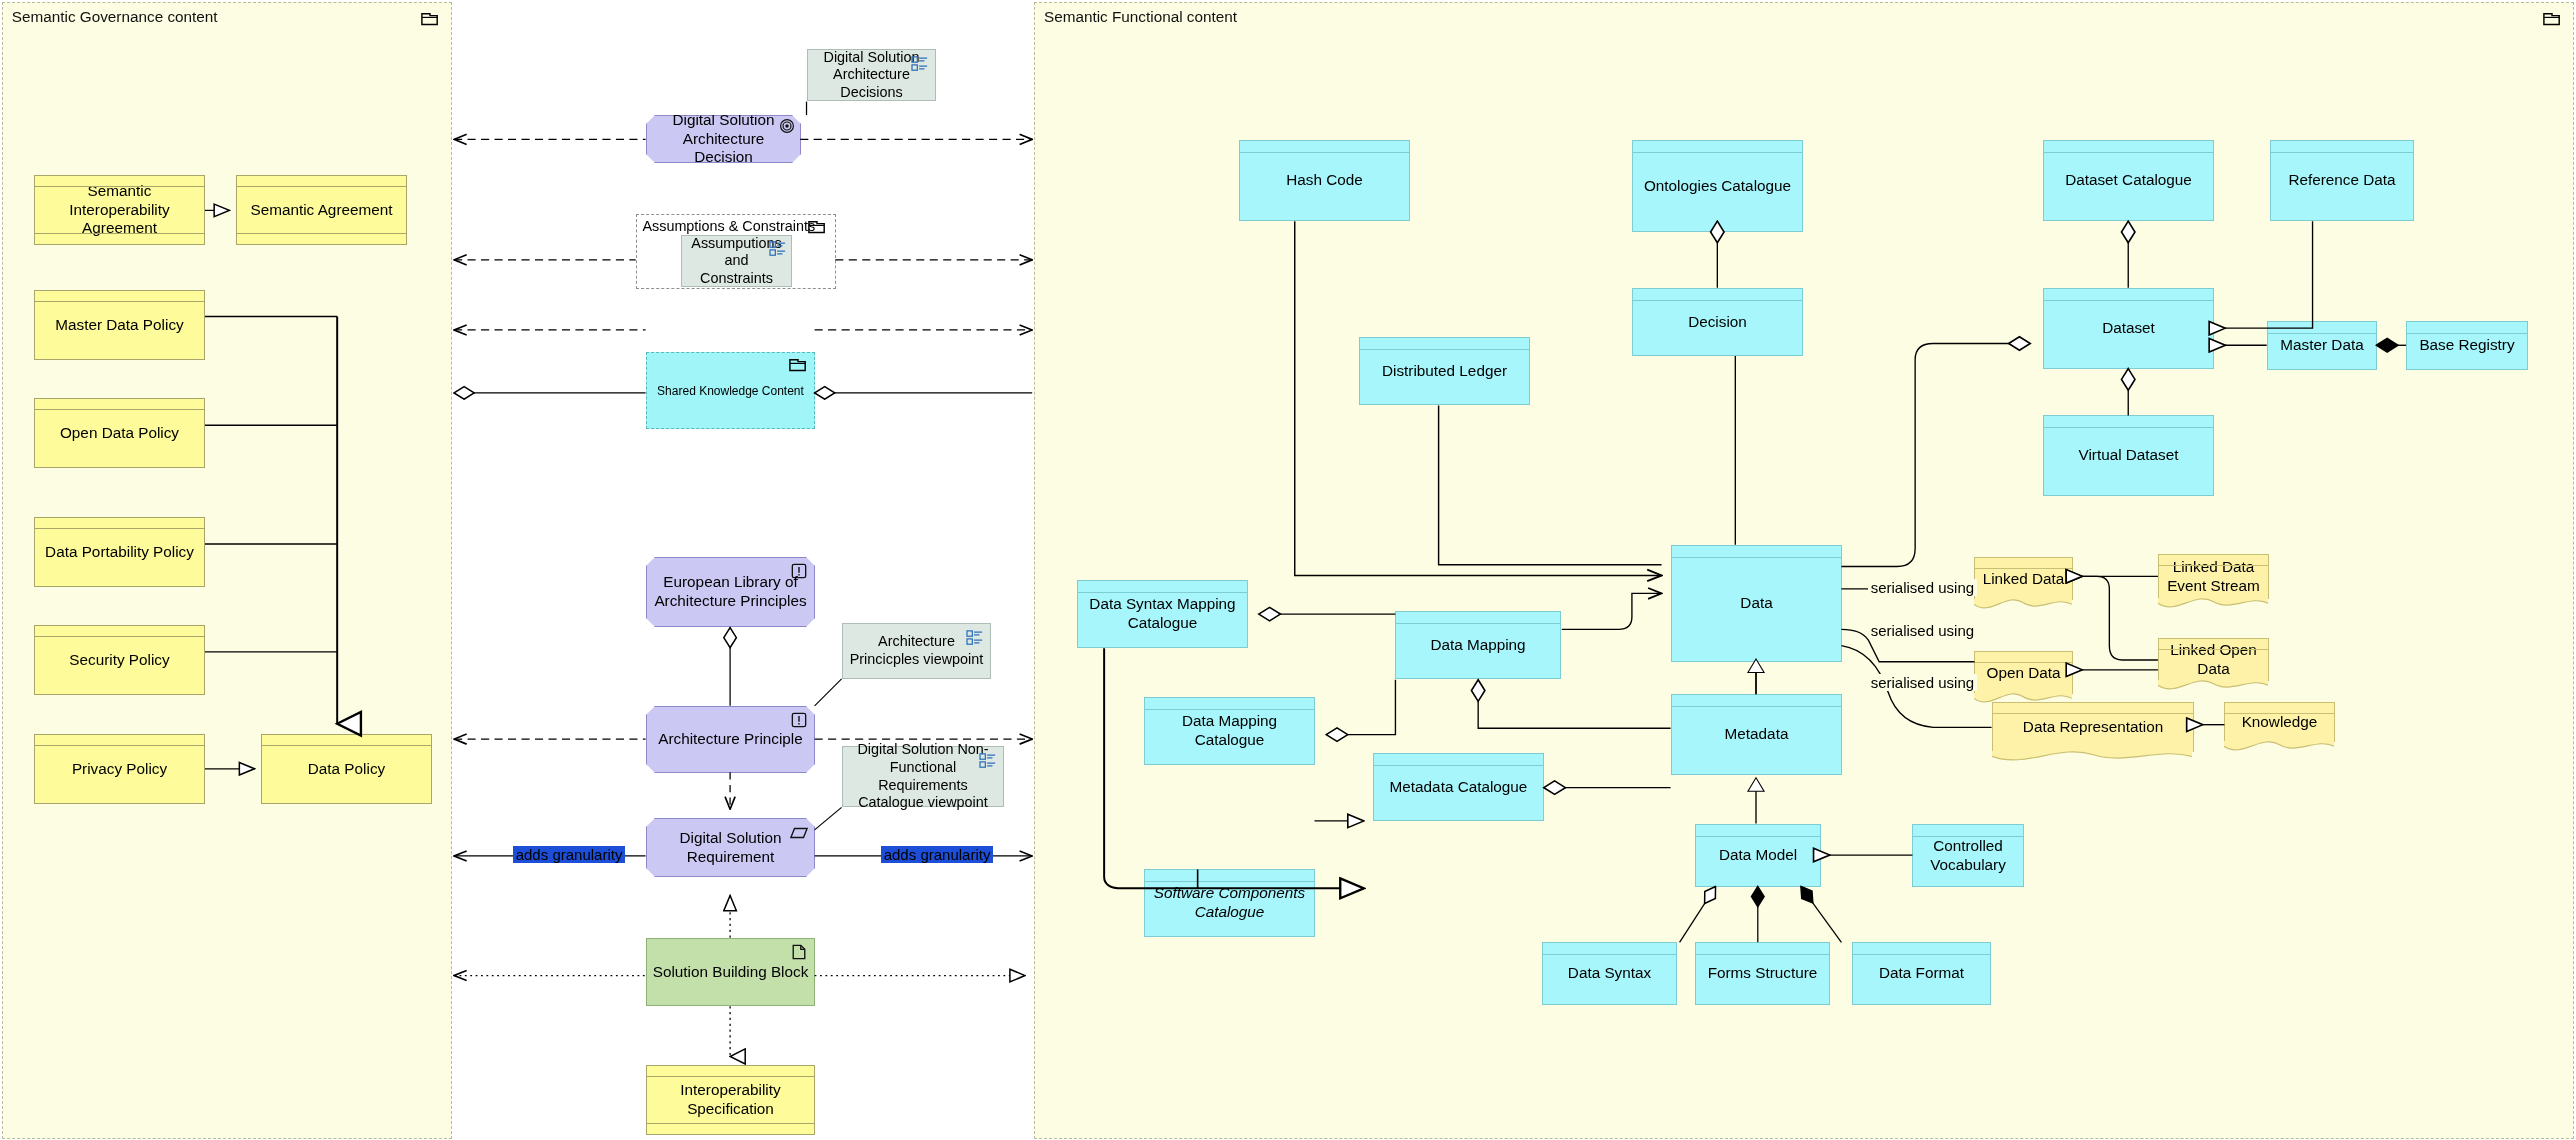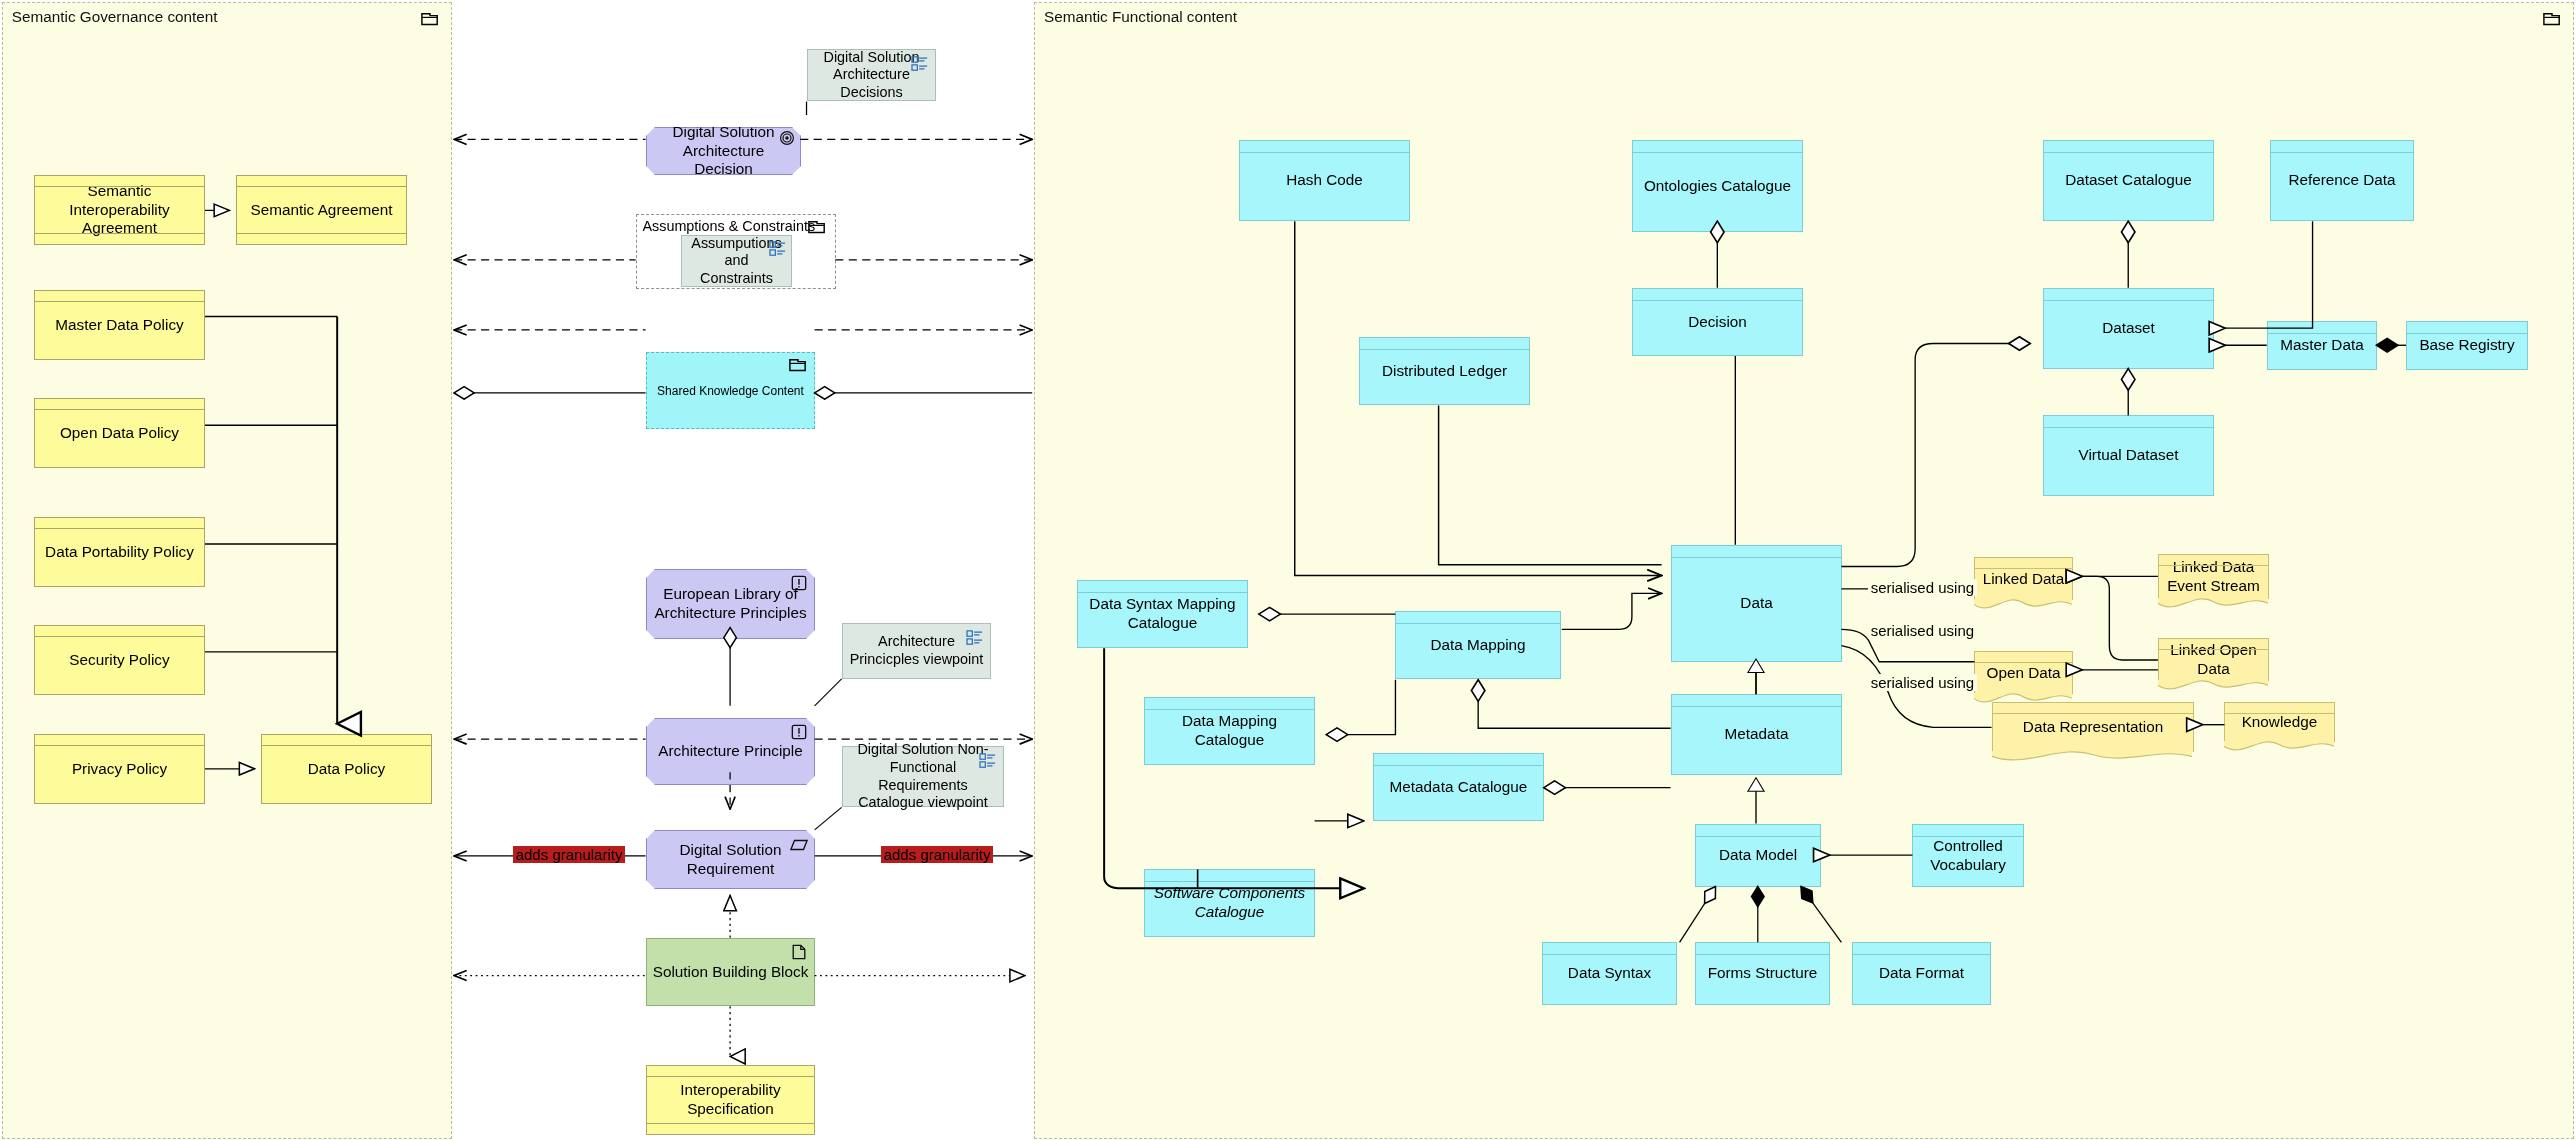--- a/index.html
+++ b/index.html
@@ -25,41 +25,41 @@
   .do{background:#a6f6fb;border:0.9px solid #7fcdd4;}
   .do::before{content:"";position:absolute;left:0;right:0;top:10.8px;height:0.9px;background:#7fcdd4;}
 
   
   .art{background:#fdf2a8;border:0.9px solid #c9bf72;border-bottom:none;}
   .art::before{content:"";position:absolute;left:0;right:0;top:10px;height:0.9px;background:#c9bf72;}
   .art .wave{position:absolute;left:-0.9px;right:-0.9px;bottom:-15.3px;height:16px;}
 
   
   .moti{background:#ccc8f4;border:0.9px solid #8d88c8;
-        clip-path:polygon(9px 0,calc(100% - 9px) 0,100% 9px,100% calc(100% - 9px),calc(100% - 9px) 100%,9px 100%,0 calc(100% - 9px),0 9px);margin-top:12px;}
+        clip-path:polygon(9px 0,calc(100% - 9px) 0,100% 9px,100% calc(100% - 9px),calc(100% - 9px) 100%,9px 100%,0 calc(100% - 9px),0 9px);}
 
   
   .grn{background:#c3e0ab;border:0.9px solid #8db177;}
 
   
   .vp{background:#dde8e2;border:0.9px solid #aebdb5;font-size:14.4px;}
 
   
   .grp{position:absolute;border:1.2px dashed #8f8f8f;background:transparent;box-sizing:border-box;}
   .grp-title{position:absolute;left:5.4px;top:2.7px;font-size:14.4px;}
 
   
   .skc{position:absolute;background:#9ff5f8;border:1.3px dashed #57b8bd;box-sizing:border-box;
        display:flex;align-items:center;justify-content:center;font-size:12px;}
 
   .ico{position:absolute;right:6.3px;top:6.3px;width:18px;height:16px;}
 
   svg.overlay{position:absolute;left:0;top:0;width:2576px;height:1141px;pointer-events:none;}
   .edgelbl{position:absolute;font-size:15px;background:#fdfde3;padding:0 2.7px;white-space:nowrap;}
-  .edgelbl.on-white{background:#b91c1c;}
+  .edgelbl.on-white{background:#1d4ed8;}
 </style>
 </head>
 <body>
 
 <div id="canvas">
 
   <div class="panel" style="left:1.8px;top:1.8px;width:450px;height:1137px;">
     <div class="panel-title">Semantic Governance content</div>
     <svg class="folder-ico" style="right:11.7px;top:9px;" viewBox="0 0 20 16">
       <path d="M1 4 L1 14 L18 14 L18 4 L10 4 L10 2 L1 2 Z" fill="none" stroke="#000" stroke-width="1.6"></path>

